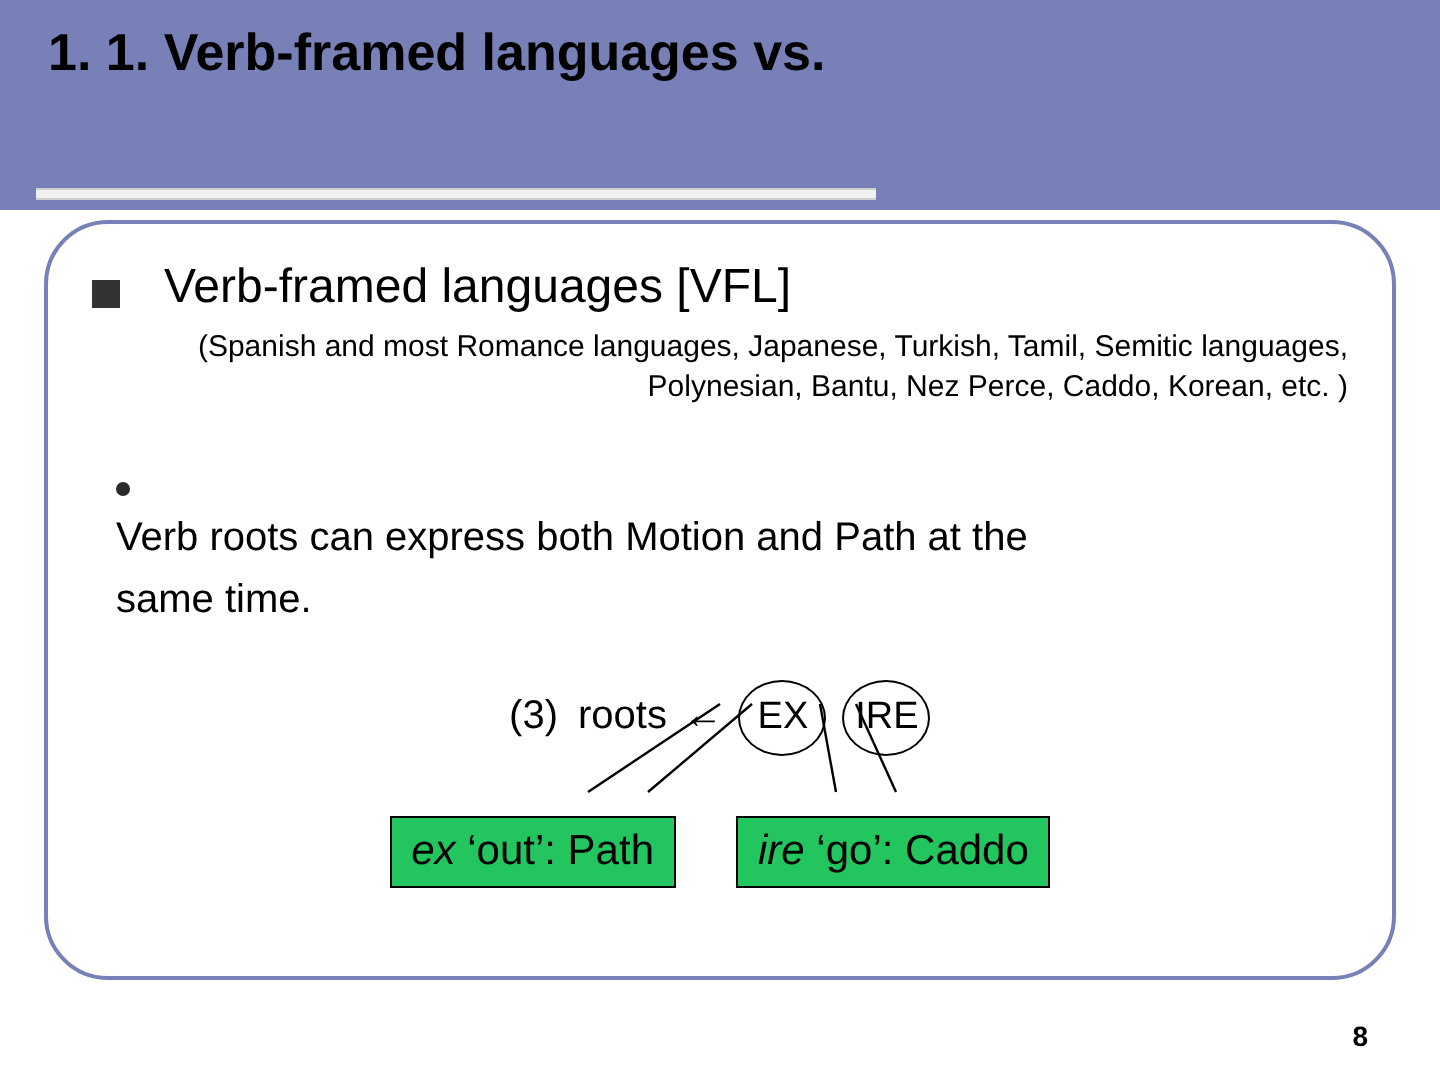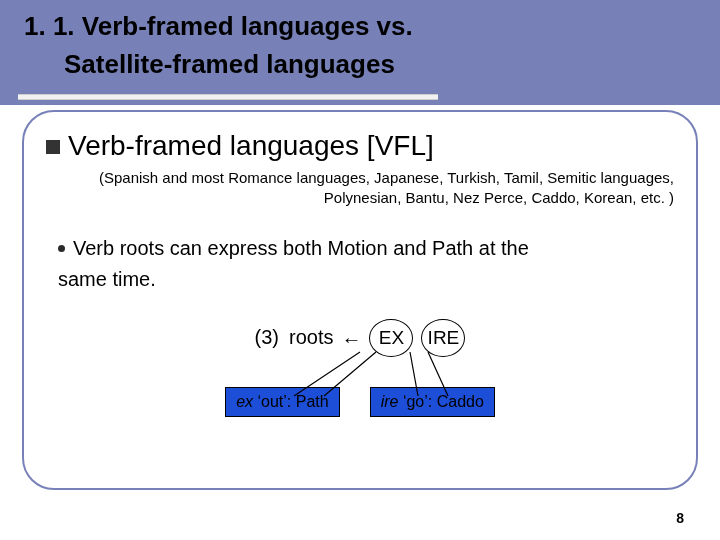--- a/index.html
+++ b/index.html
@@ -54,39 +54,41 @@
     margin-bottom: 6px;
   }
   .sq-bullet {
     width: 14px;
     height: 14px;
     background: #333;
     margin-top: 10px;
     flex-shrink: 0;
   }
   .sec-title {
-    font-size: 28px;
+    font-size: 24px;
     font-weight: normal;
+    margin-left: 14px;
   }
   .paren {
     font-size: 15px;
     line-height: 1.35;
     margin: 2px 0 26px 6px;
     text-indent: -3px;
     padding-left: 70px;
   }
   .paren-first {
     text-indent: -70px;
     text-align: right;
   }
   .bullet-row {
     display: flex;
     align-items: flex-start;
     gap: 8px;
     margin: 0 0 4px 12px;
+    flex-direction: column;
   }
   .dot {
     width: 7px;
     height: 7px;
     background: #2a2a2a;
     border-radius: 50%;
     margin-top: 10px;
     flex-shrink: 0;
   }
   .body-text {
@@ -121,24 +123,24 @@
   .defs-row {
     display: flex;
     justify-content: center;
     gap: 30px;
     margin-top: 30px;
     position: relative;
   }
   .defbox {
     border: 1.5px solid #000;
     padding: 5px 10px;
-    font-size: 16px;
+    font-size: 21px;
     font-style: normal;
     position: relative;
-    background: #1d4ed8;
+    background: #22c55e;
   }
   .defbox em { font-style: italic; }
   .connectors {
     position: absolute;
     top: 0;
     left: 0;
     pointer-events: none;
   }
   .pagenum {
     position: absolute;
@@ -147,21 +149,20 @@
     font-size: 14px;
     font-weight: bold;
   }
 </style>
 </head>
 <body>
 
 <div class="header">
   <h1>
     <span>1. 1. Verb-framed languages vs.</span><br>
-    <span class="header-line2">Satellite-framed languages</span>
   </h1>
 </div>
 <div class="header-whitebar"></div>
 
 <div class="content-frame">
 
   <div class="sec-row">
     <span class="sq-bullet"></span>
     <span class="sec-title">Verb-framed languages [VFL]</span>
   </div>

